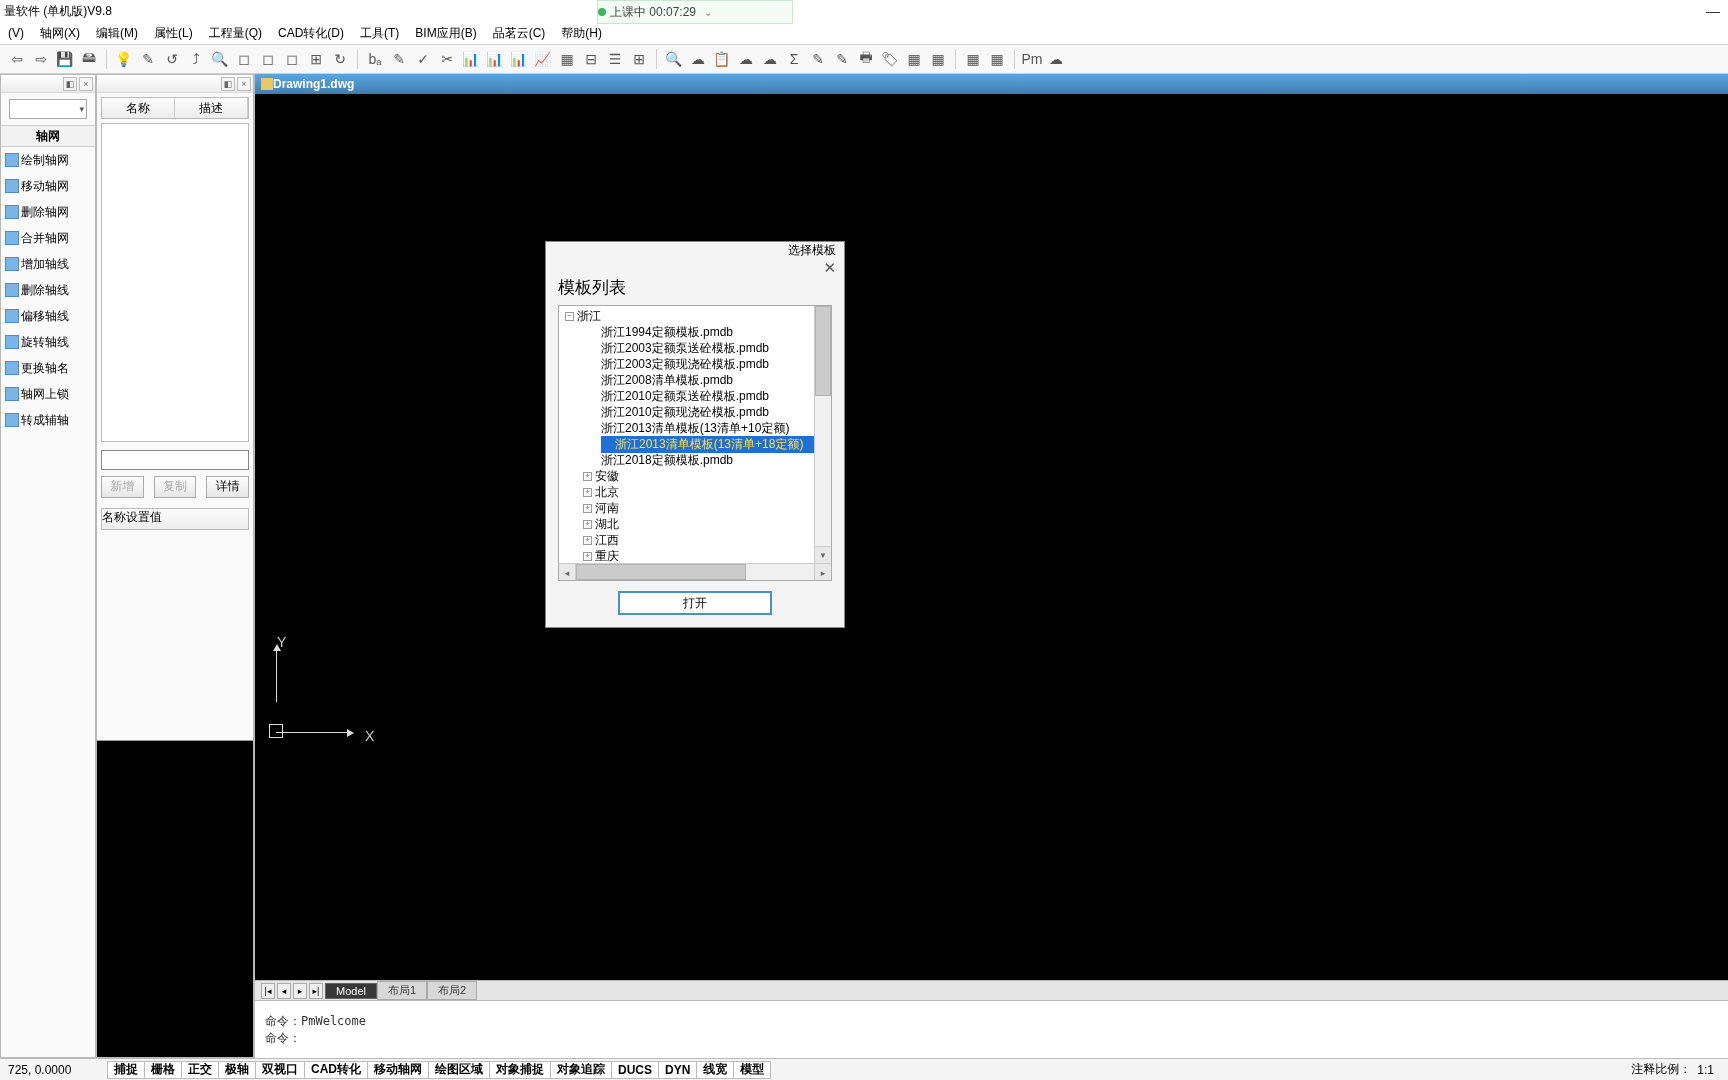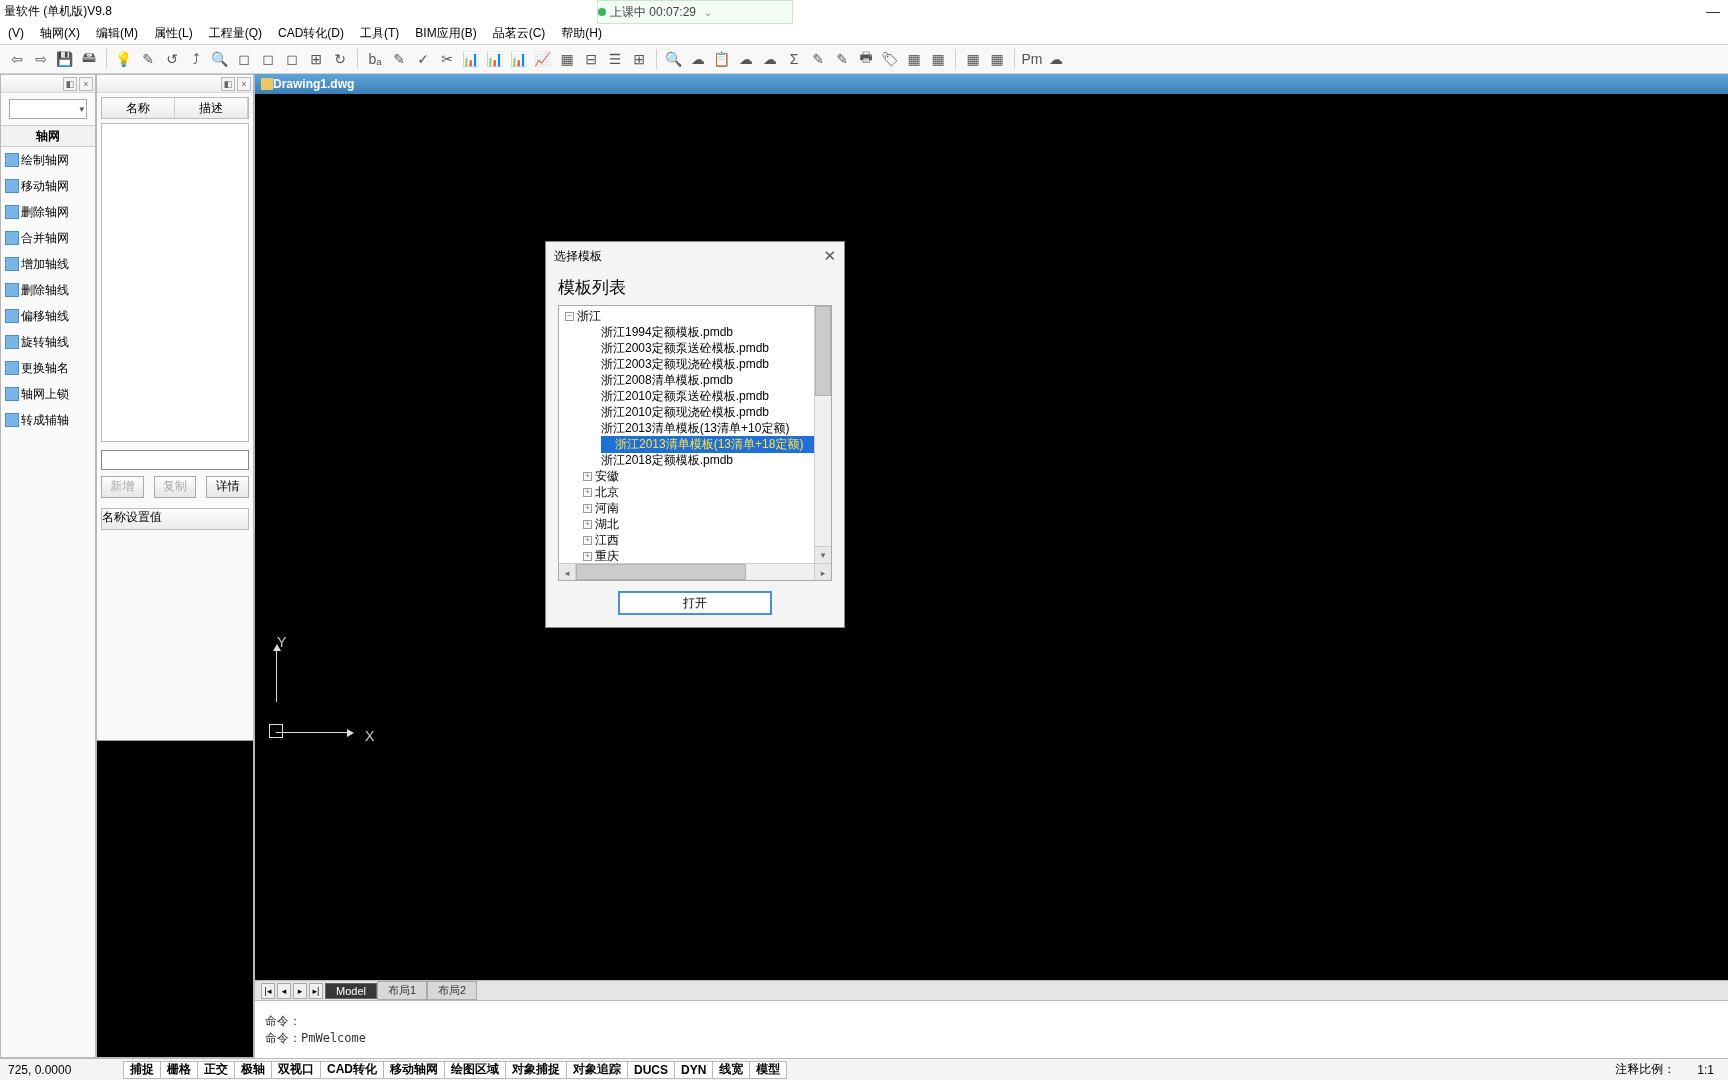--- a/index.html
+++ b/index.html
@@ -66,28 +66,28 @@
 
 .btm-tabs { height: 20px; background: #e5e5e5; border-top:1px solid #bbb; display: flex; align-items: center; padding-left: 6px; gap: 0; }
 .btm-tabs .nav { width: 14px; height: 16px; border: 1px solid #aaa; margin-right:2px; display:flex;align-items:center;justify-content:center;font-size:9px;background:#f0f0f0;}
 .btm-tabs .tab { padding: 1px 10px; background: #383838; color: #fff; font-size: 11px; border: 1px solid #666; }
 .btm-tabs .tab.l { background: #d8d8d8; color: #333; border-color:#aaa; }
 
 
 .cmdarea { height: 58px; border-top: 1px solid #bbb; background: #fff; padding: 4px 10px; font-family: Consolas, monospace; font-size: 12px; color: #333; display:flex;flex-direction:column;justify-content:center; }
 
 
-.statusbar { height: 22px; background: #f4f4f4; border-top: 1px solid #bbb; display: flex; align-items: center; font-size: 12px; padding: 0 8px; gap: 16px; }
+.statusbar { height: 22px; background: #f4f4f4; border-top: 1px solid #bbb; display: flex; align-items: center; font-size: 12px; padding: 0 8px; gap: 0; }
 .statusbar .cell { padding: 0 6px; height: 18px; border: 1px solid #bbb; margin-left: -1px; display:flex;align-items:center;background:#fff; }
 .statusbar .coords { width: 100px; padding-left:0; border:none;}
 .statusbar .spacer { flex: 1; }
 
 
 .dialog { position: absolute; left: 545px; top: 241px; width: 300px; background: #f4f4f4; border: 1px solid #888; box-shadow: 6px 6px 14px rgba(0,0,0,.35); }
-.dialog .dhdr { height: 28px; display:flex;align-items:center;justify-content:space-between;padding:0 8px;font-size:12px;}
+.dialog .dhdr { height: 28px; display:flex;align-items:flex-end;justify-content:space-between;padding:0 8px;font-size:12px;flex-direction:column;}
 .dialog .dhdr .close { font-size: 15px; color: #555; cursor: default; }
 .dialog .dbody { padding: 6px 12px 12px; }
 .dialog .dlabel { font-size:17px; margin-bottom:6px; }
 .dialog .tree { border: 1px solid #aaa; background: #fff; height: 276px; position: relative; overflow: hidden; }
 .dialog .tree .vscroll { position:absolute; right:0; top:0; bottom:17px; width:17px; background:#f0f0f0; border-left:1px solid #ccc; }
 .dialog .tree .vscroll .thumb { position:absolute; top:0; width:100%; height: 90px; background: #cbcbcb; border:1px solid #b2b2b2;}
 .dialog .tree .vscroll .dn { position:absolute;bottom:0;width:100%;height:17px;display:flex;align-items:center;justify-content:center;background:#e8e8e8;border-top:1px solid #ccc;font-size:9px;color:#666;}
 .dialog .tree .hscroll { position:absolute; left:0; right:0; bottom:0; height:17px; background:#f0f0f0; border-top:1px solid #ccc; display:flex;}
 .dialog .tree .hscroll .lft, .dialog .tree .hscroll .rgt { width:17px;height:17px;display:flex;align-items:center;justify-content:center;background:#e8e8e8;font-size:9px;color:#666;}
 .dialog .tree .hscroll .rgt { margin-left:auto; border-left:1px solid #ccc;}
@@ -279,22 +279,22 @@
     <div class="btm-tabs">
       <span class="nav">|◂</span>
       <span class="nav">◂</span>
       <span class="nav">▸</span>
       <span class="nav">▸|</span>
       <span class="tab">Model</span>
       <span class="tab l">布局1</span>
       <span class="tab l">布局2</span>
     </div>
     <div class="cmdarea">
+      <div>命令：PmWelcome</div>
       <div>命令：</div>
-      <div>命令：PmWelcome</div>
     </div>
   </div>
 </div>
 
 <div class="statusbar">
   <div class="coords">725, 0.0000</div>
   <div id="statusmodes" style="display:flex;font-weight:bold;">
       <div class="cell">捕捉</div>
       <div class="cell">栅格</div>
       <div class="cell">正交</div>

